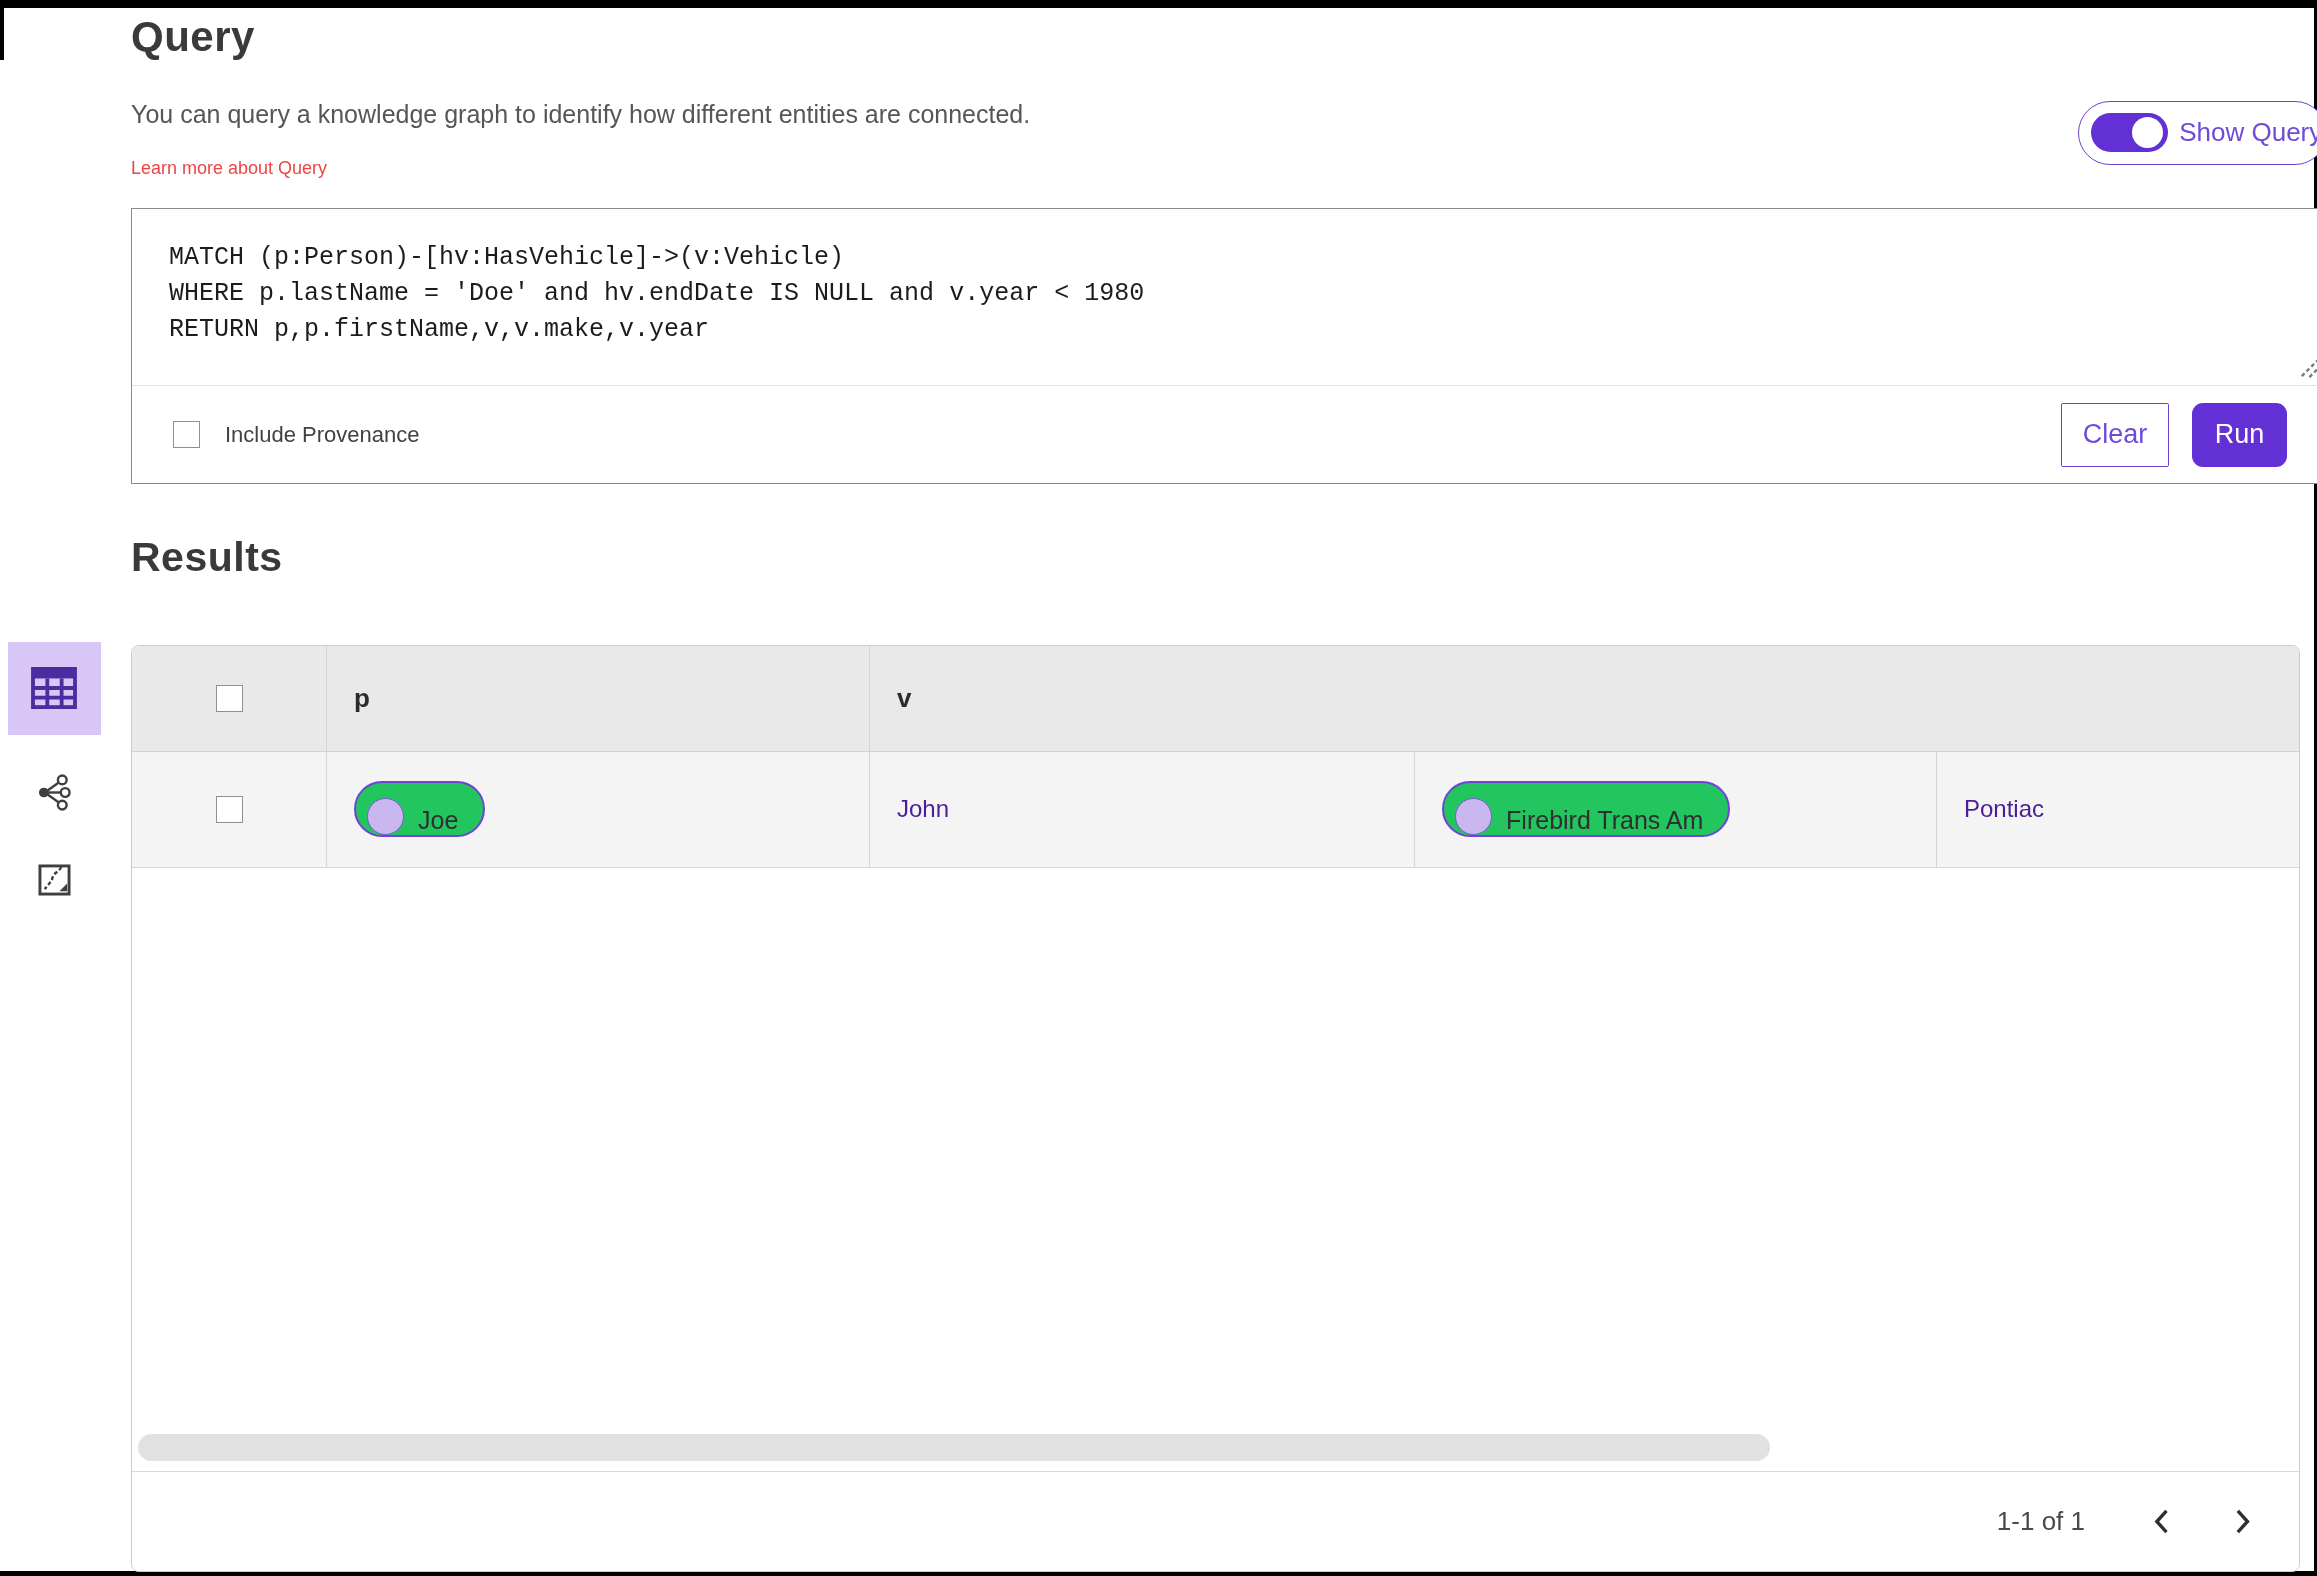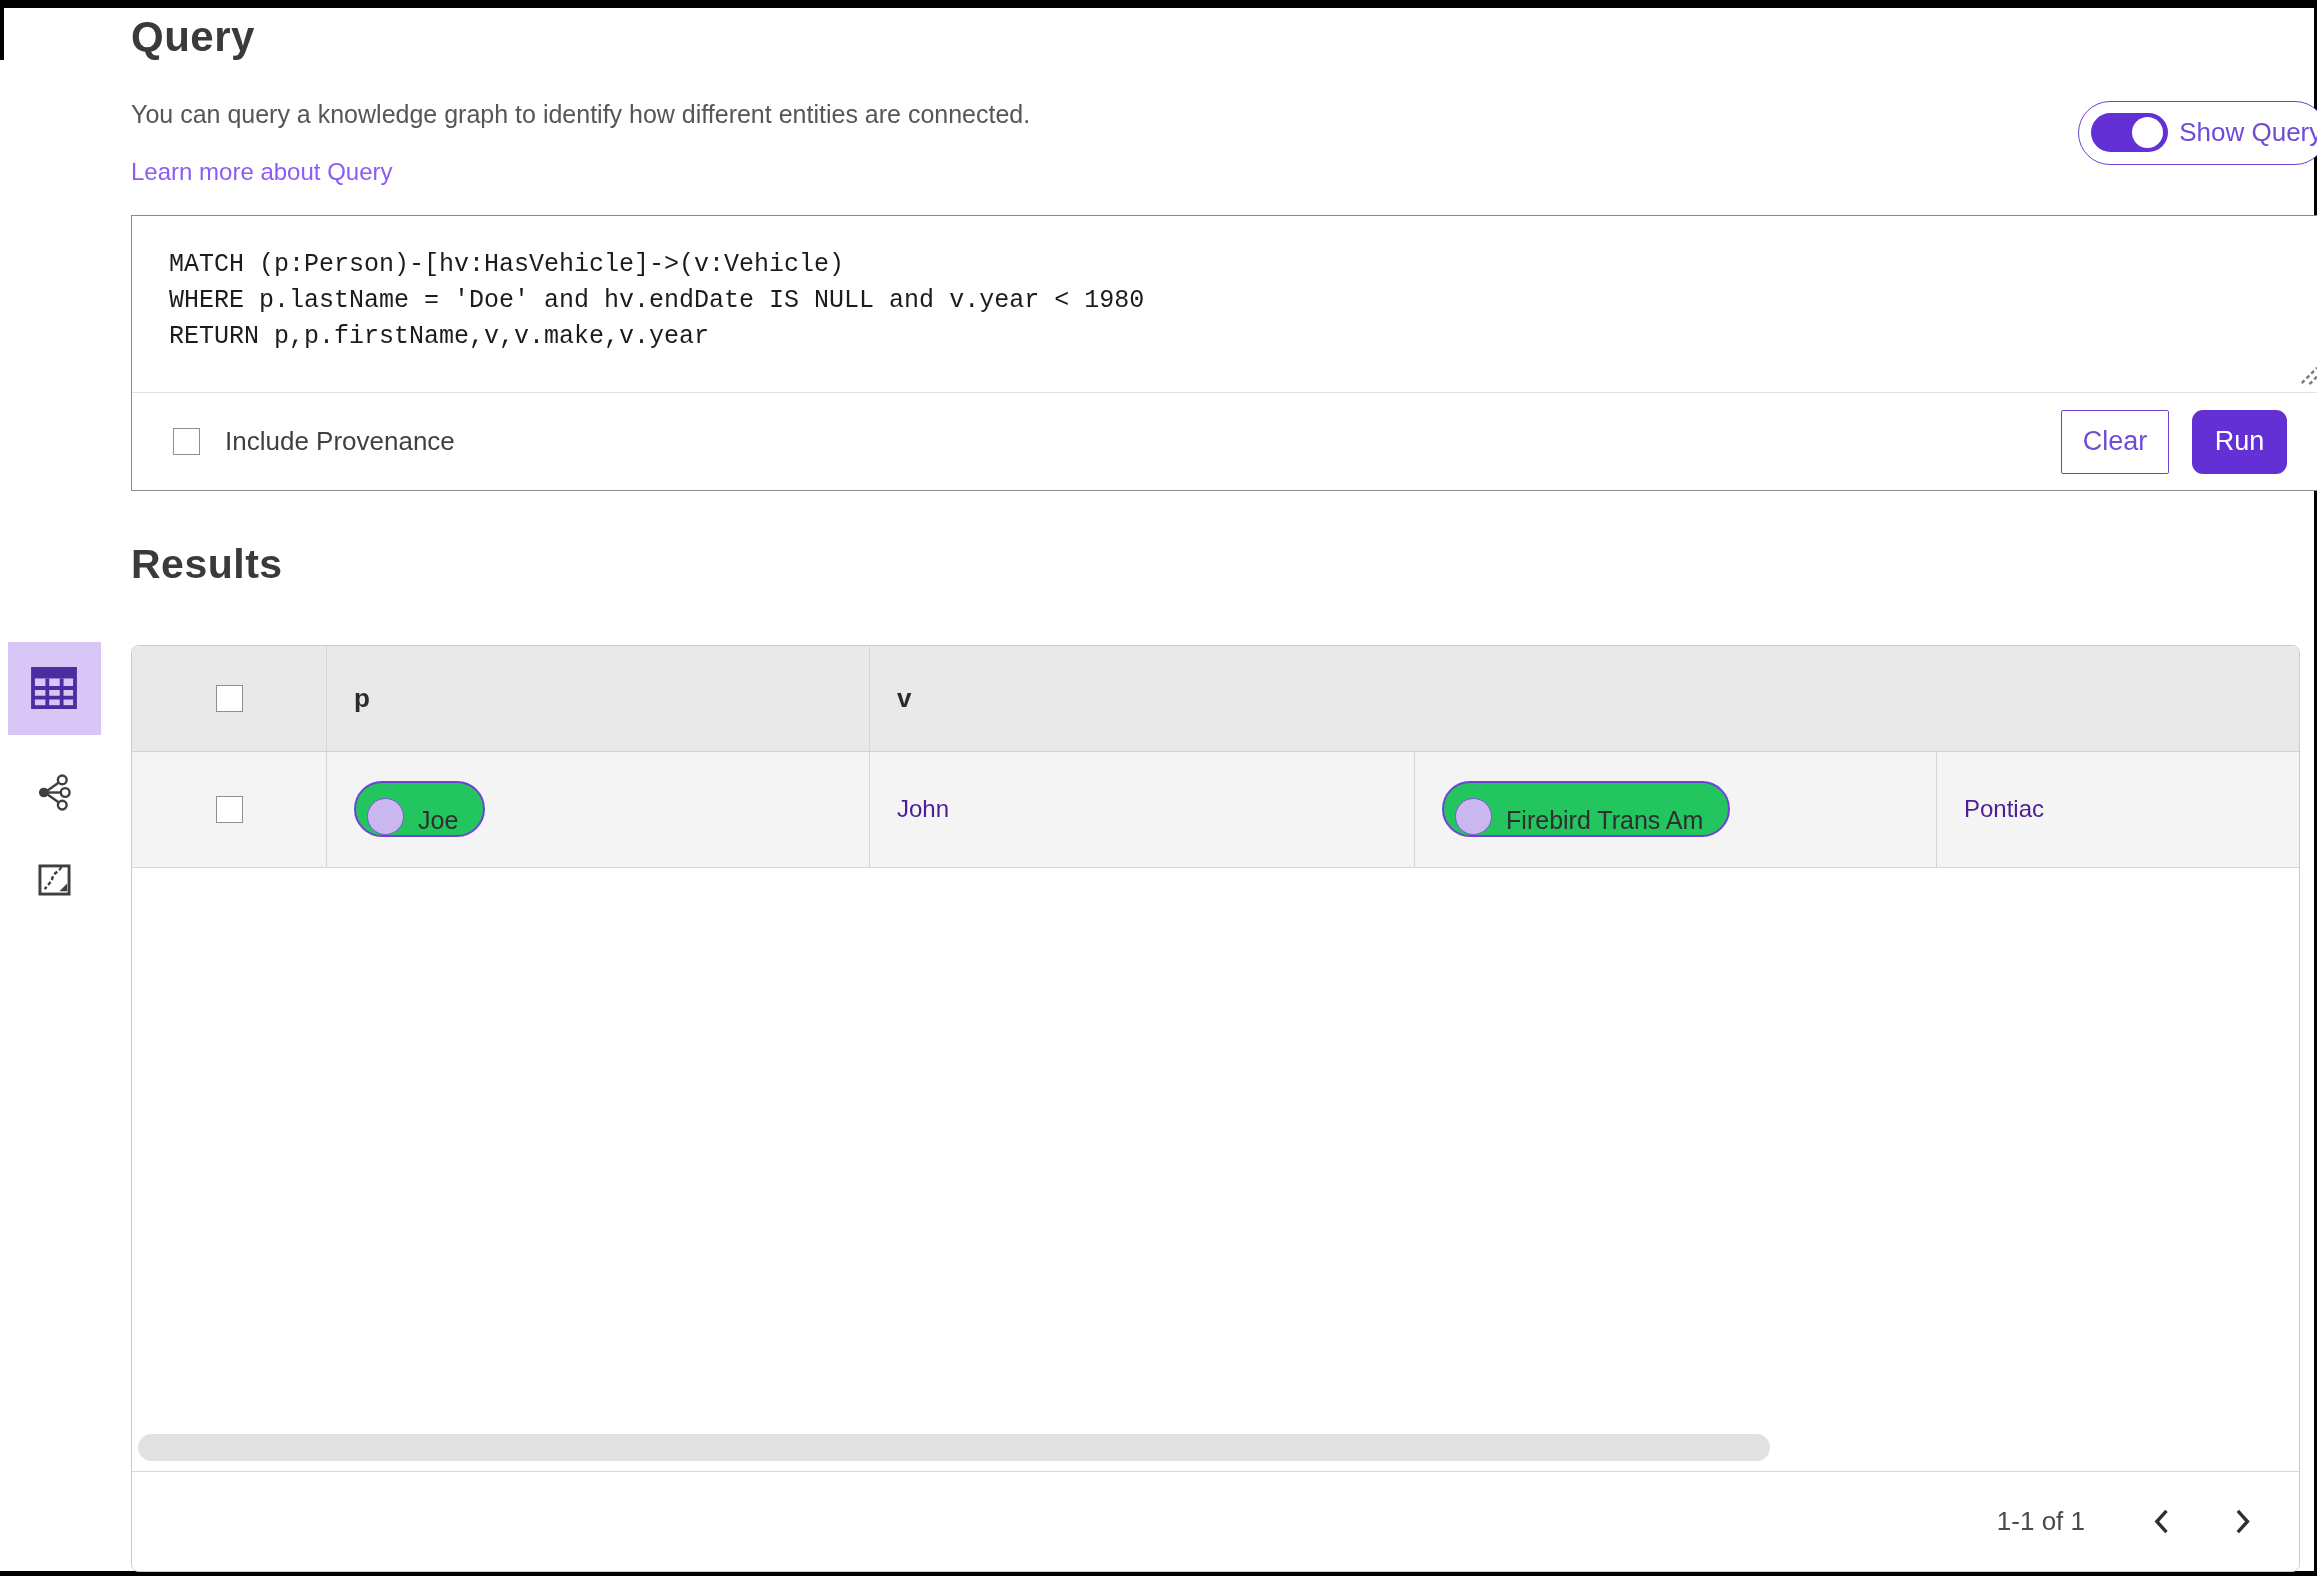--- a/index.html
+++ b/index.html
@@ -16,21 +16,21 @@
   .frame-top    { position: absolute; top: 0; left: 0; width: 2317px; height: 7.7px; background: #000; }
   .frame-bottom { position: absolute; bottom: 0; left: 0; width: 2317px; height: 5.8px; background: #000; }
   .frame-right  { position: absolute; top: 0; right: 0; width: 2.9px; height: 1577px; background: #000; }
   .frame-left   { position: absolute; top: 0; left: 0; width: 3.9px; height: 60px; background: #000; }
 
   .content { position: absolute; left: 131px; top: 7.7px; width: 2196px; }
 
   
   .page-title { margin-top: 5.8px; font-size: 42px; font-weight: 700; color: #3a3a3a; letter-spacing: 0.5px; }
   .page-desc  { margin-top: 39px; font-size: 25px; color: #565656; }
-  .learn-link { display: inline-block; margin-top: 29px; font-size: 24px; color: #8b5cf6; text-decoration: none; cursor: pointer; }
+  .learn-link { display: inline-block; margin-top: 29px; font-size: 18px; color: #ef4444; text-decoration: none; cursor: pointer; }
 
   .show-query-toggle {
     position: absolute; top: 93px; right: 0;
     width: 249px; height: 64px;
     border: 1.9px solid #6e41d4; border-radius: 39px;
     display: flex; align-items: center; gap: 11.6px;
     padding-left: 11.6px; background: #fff; cursor: pointer;
   }
   .switch { position: relative; width: 77px; height: 39px; background: #6330d6; border-radius: 21px; flex: 0 0 auto; }
   .switch .knob { position: absolute; top: 3.9px; right: 4.8px; width: 31px; height: 31px; background: #fff; border-radius: 50%; }
@@ -47,21 +47,21 @@
   }
   .resize-handle { position: absolute; right: 4.8px; bottom: 5.8px; pointer-events: none; }
 
   .query-footer {
     height: 98px; border-top: 1.9px solid #e3e3e3;
     display: flex; align-items: center; padding: 0 39px 0 41px;
   }
   .checkbox {
     width: 27px; height: 27px; border: 1.9px solid #8f8f8f; background: #fff; cursor: pointer; flex: 0 0 auto;
   }
-  .provenance-label { margin-left: 25px; font-size: 26px; color: #414141; }
+  .provenance-label { margin-left: 25px; font-size: 22px; color: #414141; }
   .btns { margin-left: auto; display: flex; align-items: center; gap: 23px; }
   .btn-clear {
     width: 108px; height: 64px; background: #fff; border: 1.9px solid #6e41d4; border-radius: 1.9px;
     font-family: "Liberation Sans", sans-serif; font-size: 27px; color: #6f4bd8; cursor: pointer;
   }
   .btn-run {
     width: 95px; height: 64px; background: #6330d6; border: none; border-radius: 11px;
     font-family: "Liberation Sans", sans-serif; font-size: 27px; color: #ffffff; cursor: pointer;
   }
 

